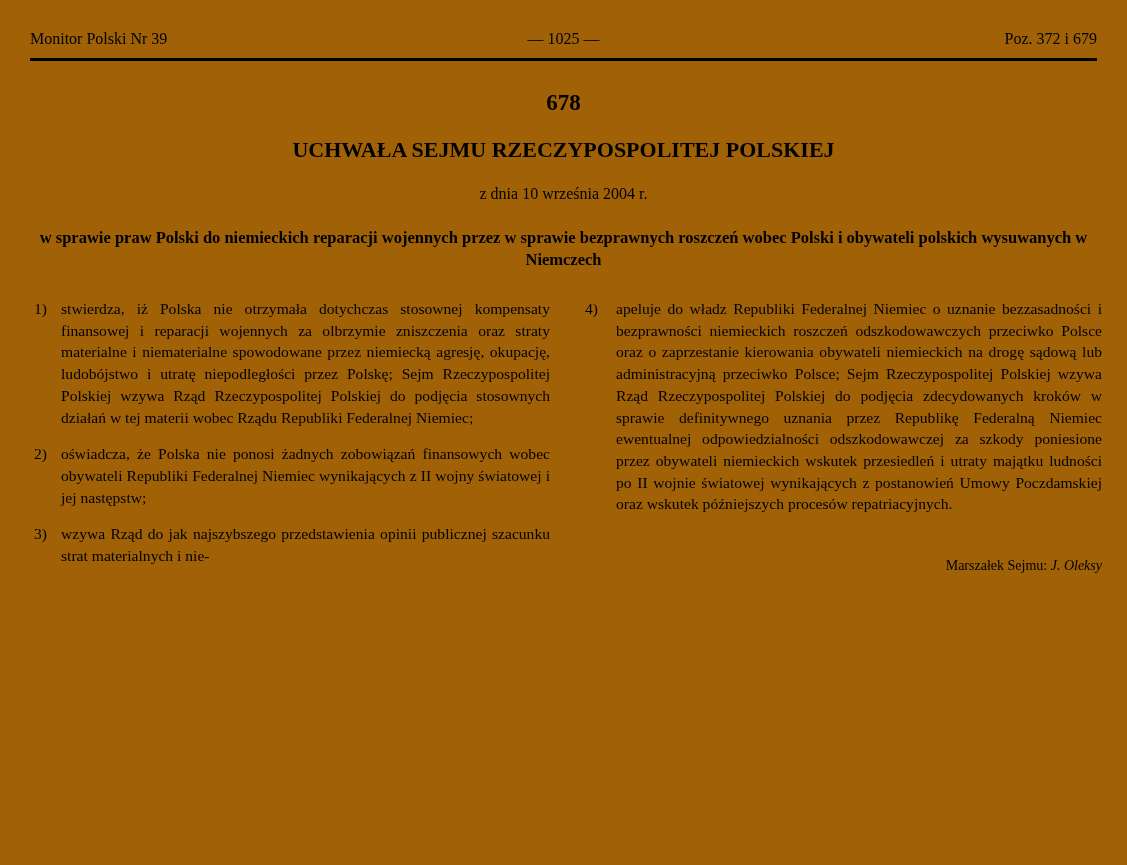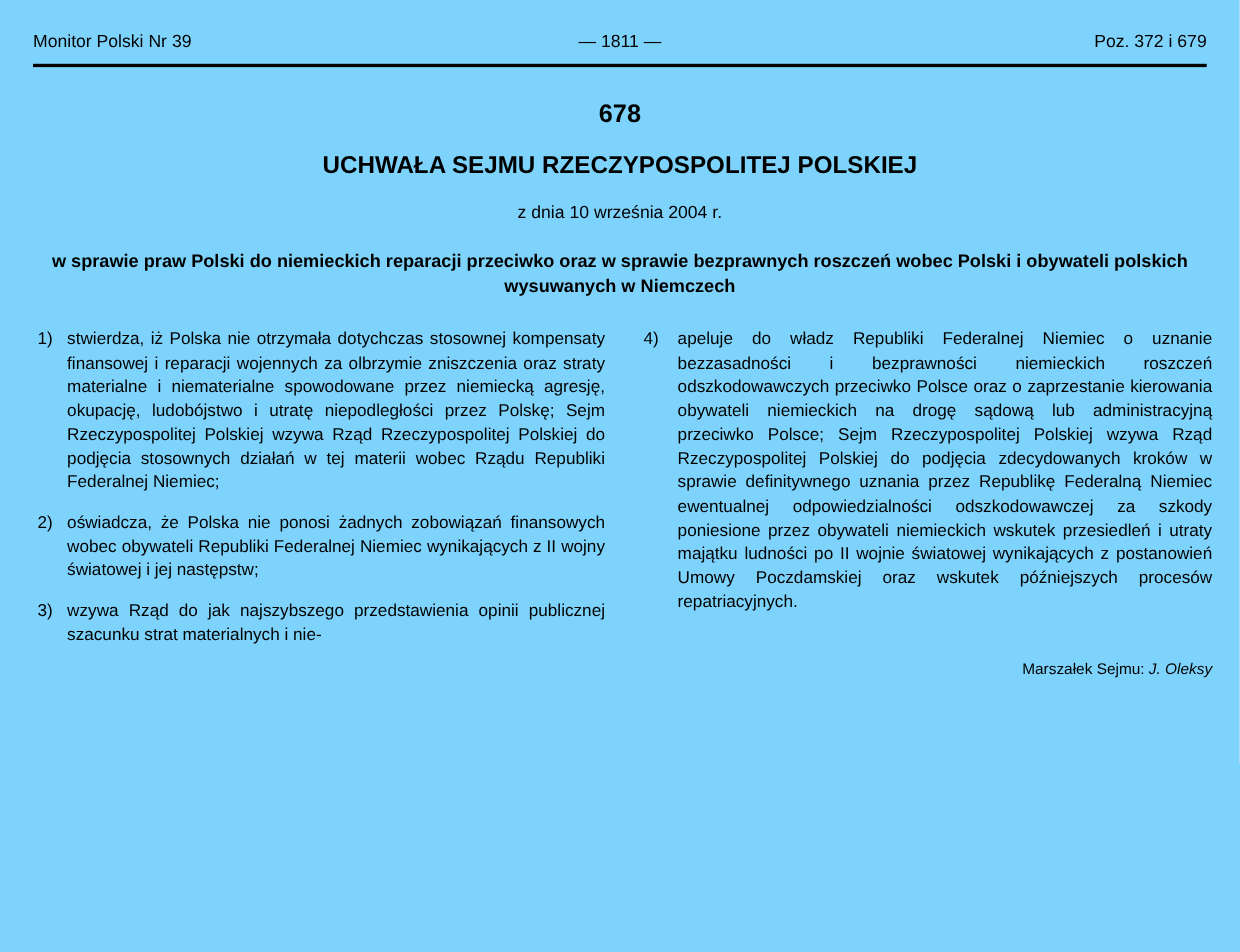--- a/index.html
+++ b/index.html
@@ -4,23 +4,23 @@
 <style>
   html, body {
     margin: 0;
     padding: 0;
     background: #e8e8e8;
   }
   .page {
     position: relative;
     width: 1127px;
     height: 865px;
-    background: #7dd3fc;
+    background: #a16207;
     color: #000000;
-    font-family: Liberation Sans, sans-serif;
+    font-family: Liberation Serif, serif;
     margin: 0 auto;
     overflow: hidden;
   }
 
   
   .running-head {
     position: absolute;
     top: 30px;
     left: 30px;
     right: 30px;
@@ -123,29 +123,29 @@
     font-style: italic;
   }
 </style>
 </head>
 <body>
 
 <div class="page">
 
   <div class="running-head">
     <span class="rh-left">Monitor Polski Nr 39</span>
-    <span class="rh-center">— 1811 —</span>
+    <span class="rh-center">— 1025 —</span>
     <span class="rh-right">Poz. 372 i 679</span>
   </div>
   <div class="head-rule"></div>
 
   <div class="act-number">678</div>
   <div class="act-type">UCHWAŁA SEJMU RZECZYPOSPOLITEJ POLSKIEJ</div>
   <div class="act-date">z dnia 10 września 2004 r.</div>
-  <div class="act-subject">w sprawie praw Polski do niemieckich reparacji przeciwko oraz w sprawie bezprawnych roszczeń wobec Polski i obywateli polskich wysuwanych w Niemczech</div>
+  <div class="act-subject">w sprawie praw Polski do niemieckich reparacji wojennych przez w sprawie bezprawnych roszczeń wobec Polski i obywateli polskich wysuwanych w Niemczech</div>
 
   <div class="body-col col-left">
 
     <div class="list-item">
       <span class="item-number">1)</span>
       <span>stwierdza, iż Polska nie otrzymała dotychczas stosownej kompensaty finansowej i reparacji wojennych za olbrzymie zniszczenia oraz straty materialne i niematerialne spowodowane przez niemiecką agresję, okupację, ludobójstwo i utratę niepodległości przez Polskę; Sejm Rzeczypospolitej Polskiej wzywa Rząd Rzeczypospolitej Polskiej do podjęcia stosownych działań w tej materii wobec Rządu Republiki Federalnej Niemiec;</span>
     </div>
 
     <div class="list-item">
       <span class="item-number">2)</span>

